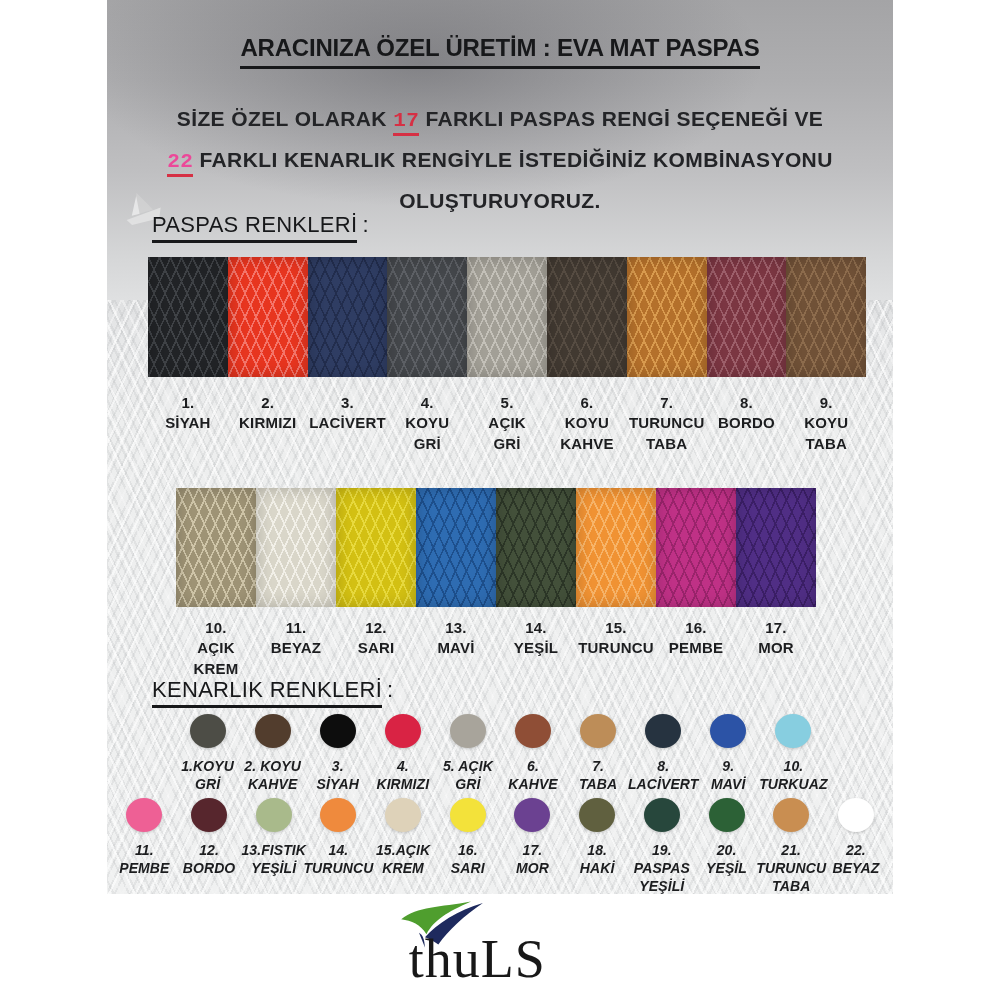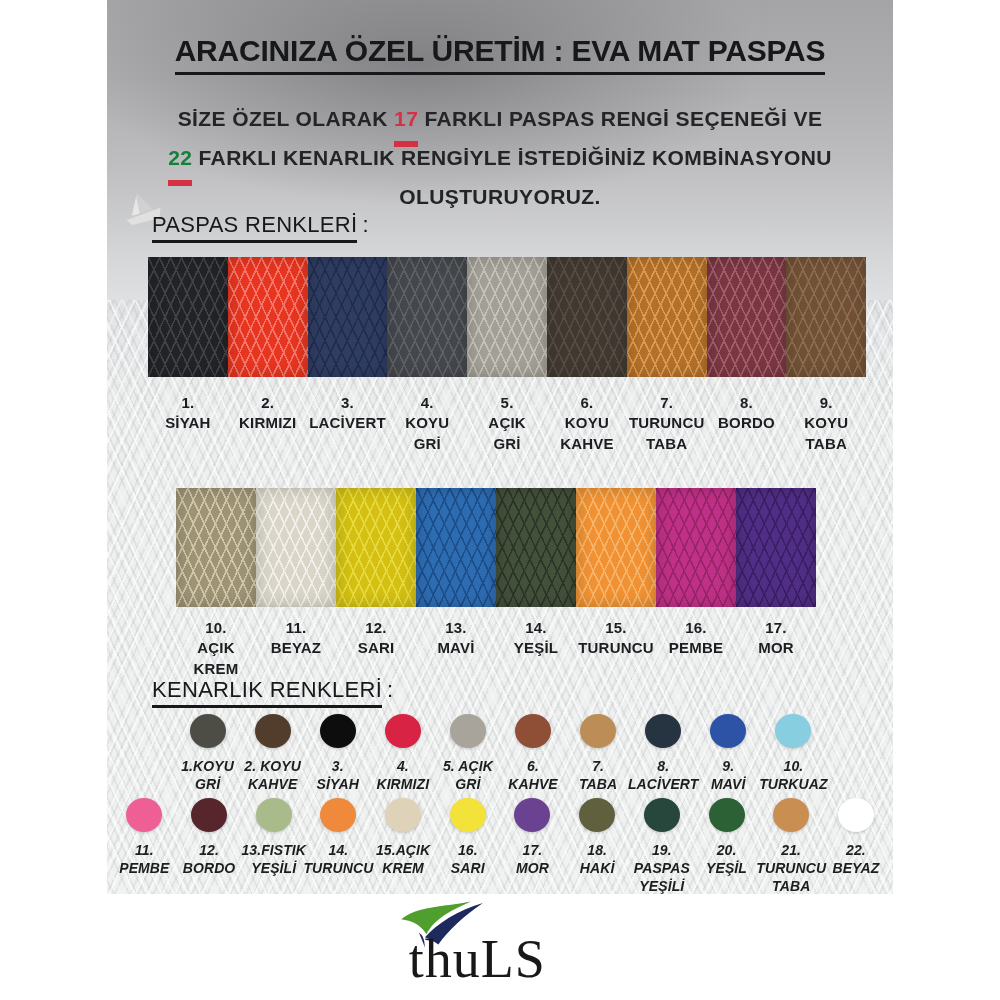--- a/index.html
+++ b/index.html
@@ -11,26 +11,26 @@
     background:
       radial-gradient(70% 26% at 40% 7%, rgba(72,72,78,.42), rgba(72,72,78,0) 62%),
       linear-gradient(180deg,#a4a4a6 0px,#aeaeb0 80px,#bfbfc1 170px,#d6d7d8 260px,#e6e7e8 330px,#edeeee 420px,#f0f1f1 100%);}
   .photo::after{content:"";position:absolute;left:0;top:300px;right:0;bottom:0;
     background-image:
       repeating-linear-gradient(65deg, rgba(255,255,255,.55) 0 2px, rgba(255,255,255,0) 2px 12px),
       repeating-linear-gradient(115deg, rgba(255,255,255,.55) 0 2px, rgba(255,255,255,0) 2px 12px),
       repeating-linear-gradient(65deg, rgba(158,161,164,.16) 5px 7px, rgba(0,0,0,0) 7px 12px),
       repeating-linear-gradient(115deg, rgba(158,161,164,.16) 5px 7px, rgba(0,0,0,0) 7px 12px);}
 
-  .title{position:absolute;top:34px;left:0;width:1000px;text-align:center;font-size:30px;font-weight:bold;color:#17181a;letter-spacing:-.2px;}
+  .title{position:absolute;top:34px;left:0;width:1000px;text-align:center;font-size:24px;font-weight:bold;color:#17181a;letter-spacing:-.2px;}
   .title .u{border-bottom:3.5px solid #17181a;padding-bottom:5px;}
 
   .subtitle{position:absolute;top:100px;left:50%;transform:translateX(-50%);width:800px;text-align:center;
     font-size:21px;font-weight:bold;color:#232427;line-height:1.85;letter-spacing:.4px;}
-  .subtitle .num{color:#d63044;border-bottom:6px solid #84cc16;padding-bottom:11px;}
+  .subtitle .num{color:#d63044;border-bottom:3px solid #84cc16;padding-bottom:1px;font-family:Liberation Mono, monospace;}
 
   .sec-head{position:absolute;left:152px;font-size:22px;font-weight:normal;color:#17181a;letter-spacing:.3px;}
   .sec-head .u{border-bottom:3px solid #17181a;padding-bottom:3px;}
   .sec-head .colon{margin-left:5px;}
   #mat-head{top:212px;}
   #edge-head{top:677px;}
 
   .mat-row{position:absolute;display:flex;}
   #mat-row-1{left:148px;top:257px;}
   #mat-row-2{left:176px;top:488px;}
@@ -75,21 +75,21 @@
     <polygon points="18,2 30,22 12,23" fill="#d8d8d8"></polygon>
     <polygon points="17,5 8,23 16,23" fill="#ffffff"></polygon>
   </svg>
 
   <div class="title">
     <span class="u">ARACINIZA ÖZEL ÜRETİM : EVA MAT PASPAS</span>
   </div>
 
   <div class="subtitle">
     <span>SİZE ÖZEL OLARAK </span><span class="num" style="color: rgb(214, 48, 68); border-bottom-color: rgb(214, 48, 68);">17</span><span> FARKLI PASPAS RENGİ SEÇENEĞİ VE</span><br>
-    <span class="num" style="color: #15803d; border-bottom-color: rgb(214, 48, 68);">22</span><span> FARKLI KENARLIK RENGİYLE İSTEDİĞİNİZ KOMBİNASYONU OLUŞTURUYORUZ.</span>
+    <span class="num" style="color: #ec4899; border-bottom-color: rgb(214, 48, 68);">22</span><span> FARKLI KENARLIK RENGİYLE İSTEDİĞİNİZ KOMBİNASYONU OLUŞTURUYORUZ.</span>
   </div>
 
   <div class="sec-head" id="mat-head">
     <span class="u">PASPAS RENKLERİ</span><span class="colon">:</span>
   </div>
 
   <div class="mat-row" id="mat-row-1">
 
   <div class="mat-col">
         <div class="mat-swatch" style="--c: #212326; --l: #3f4246;"></div>

